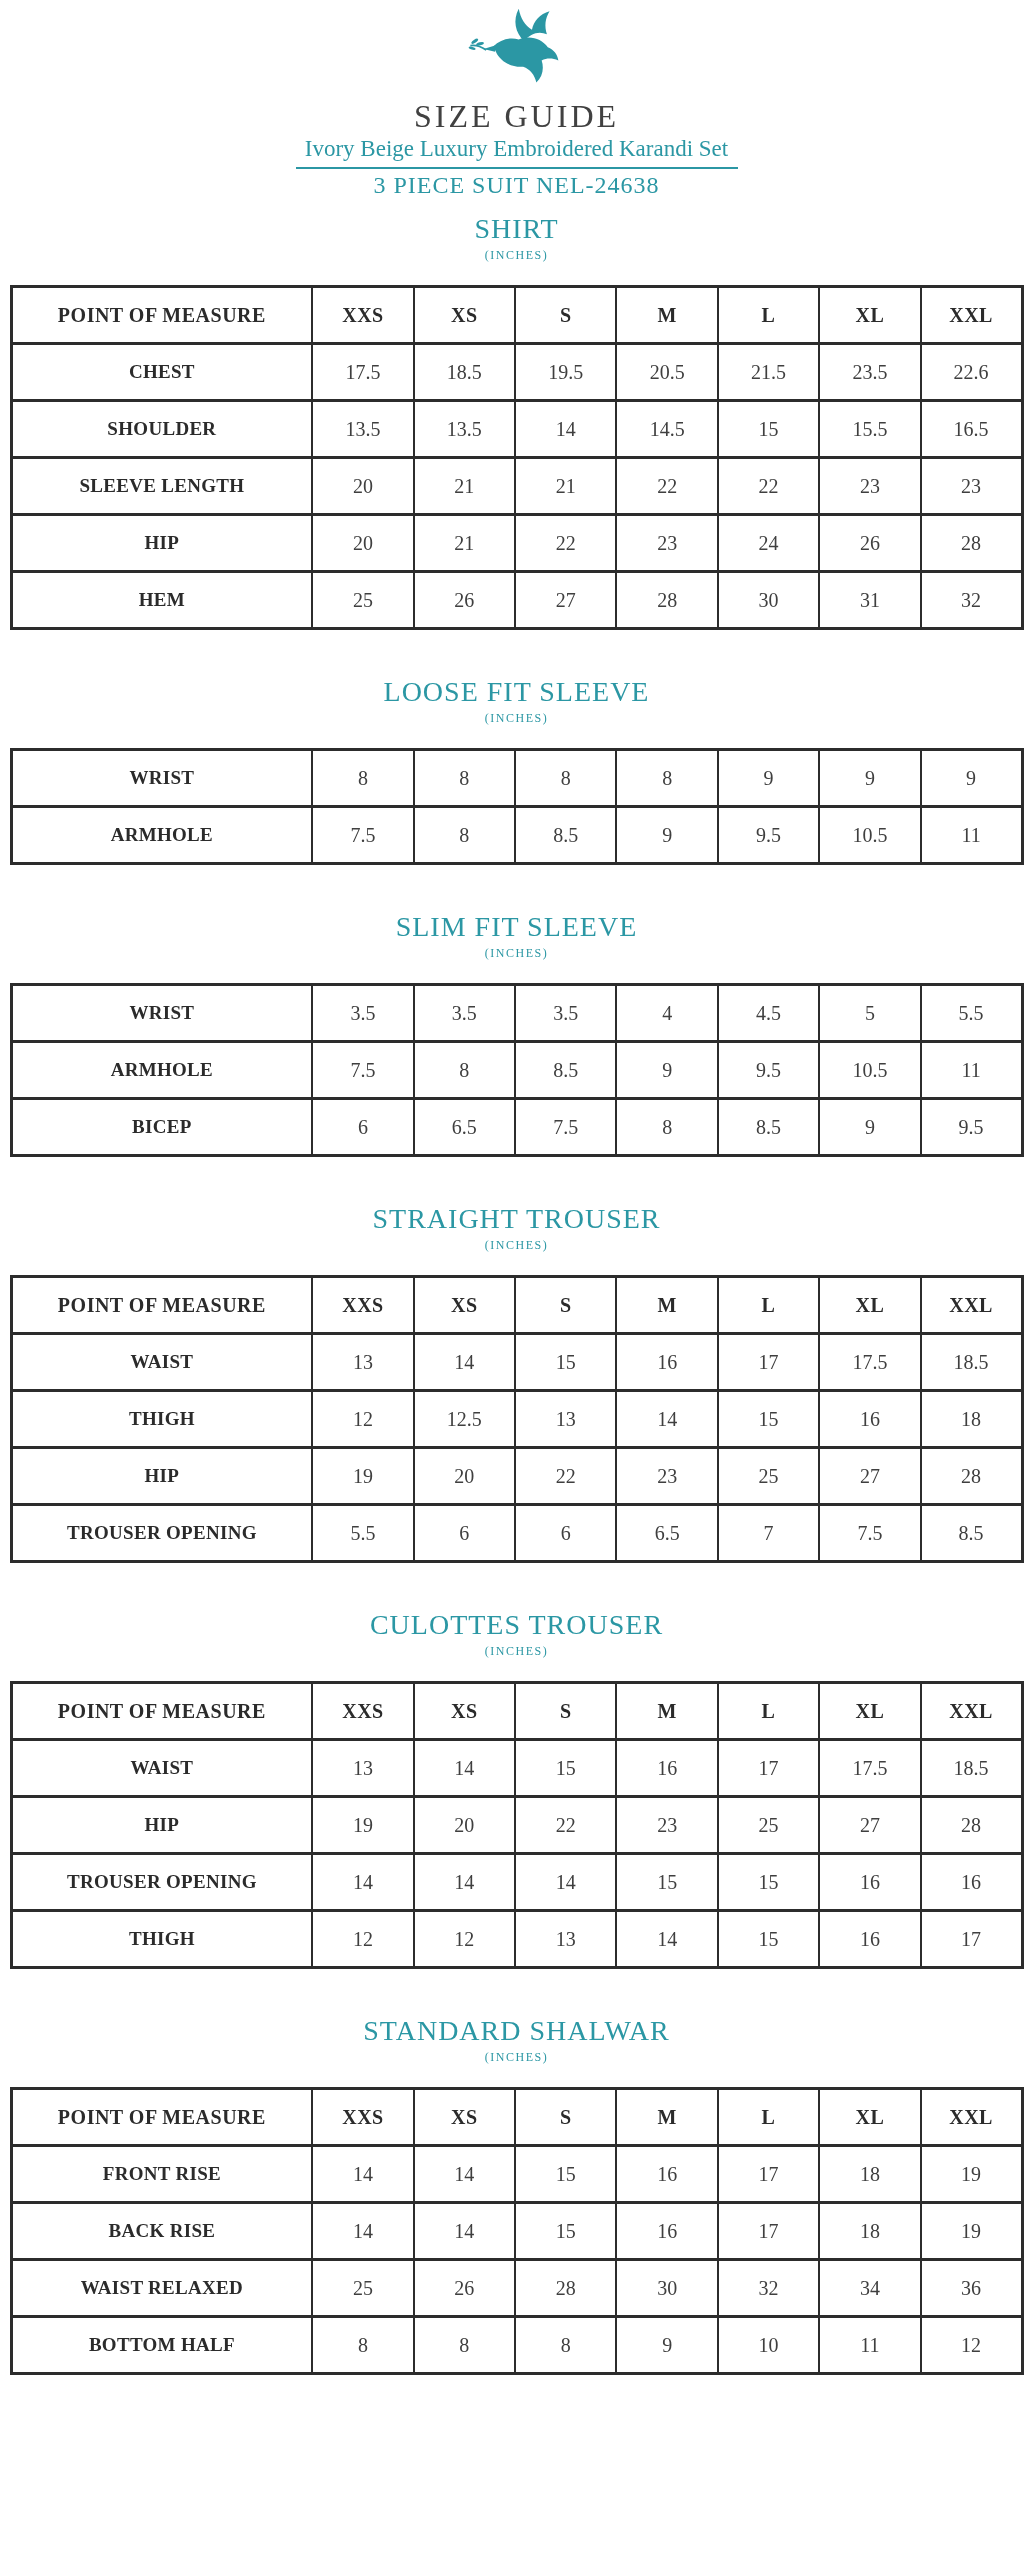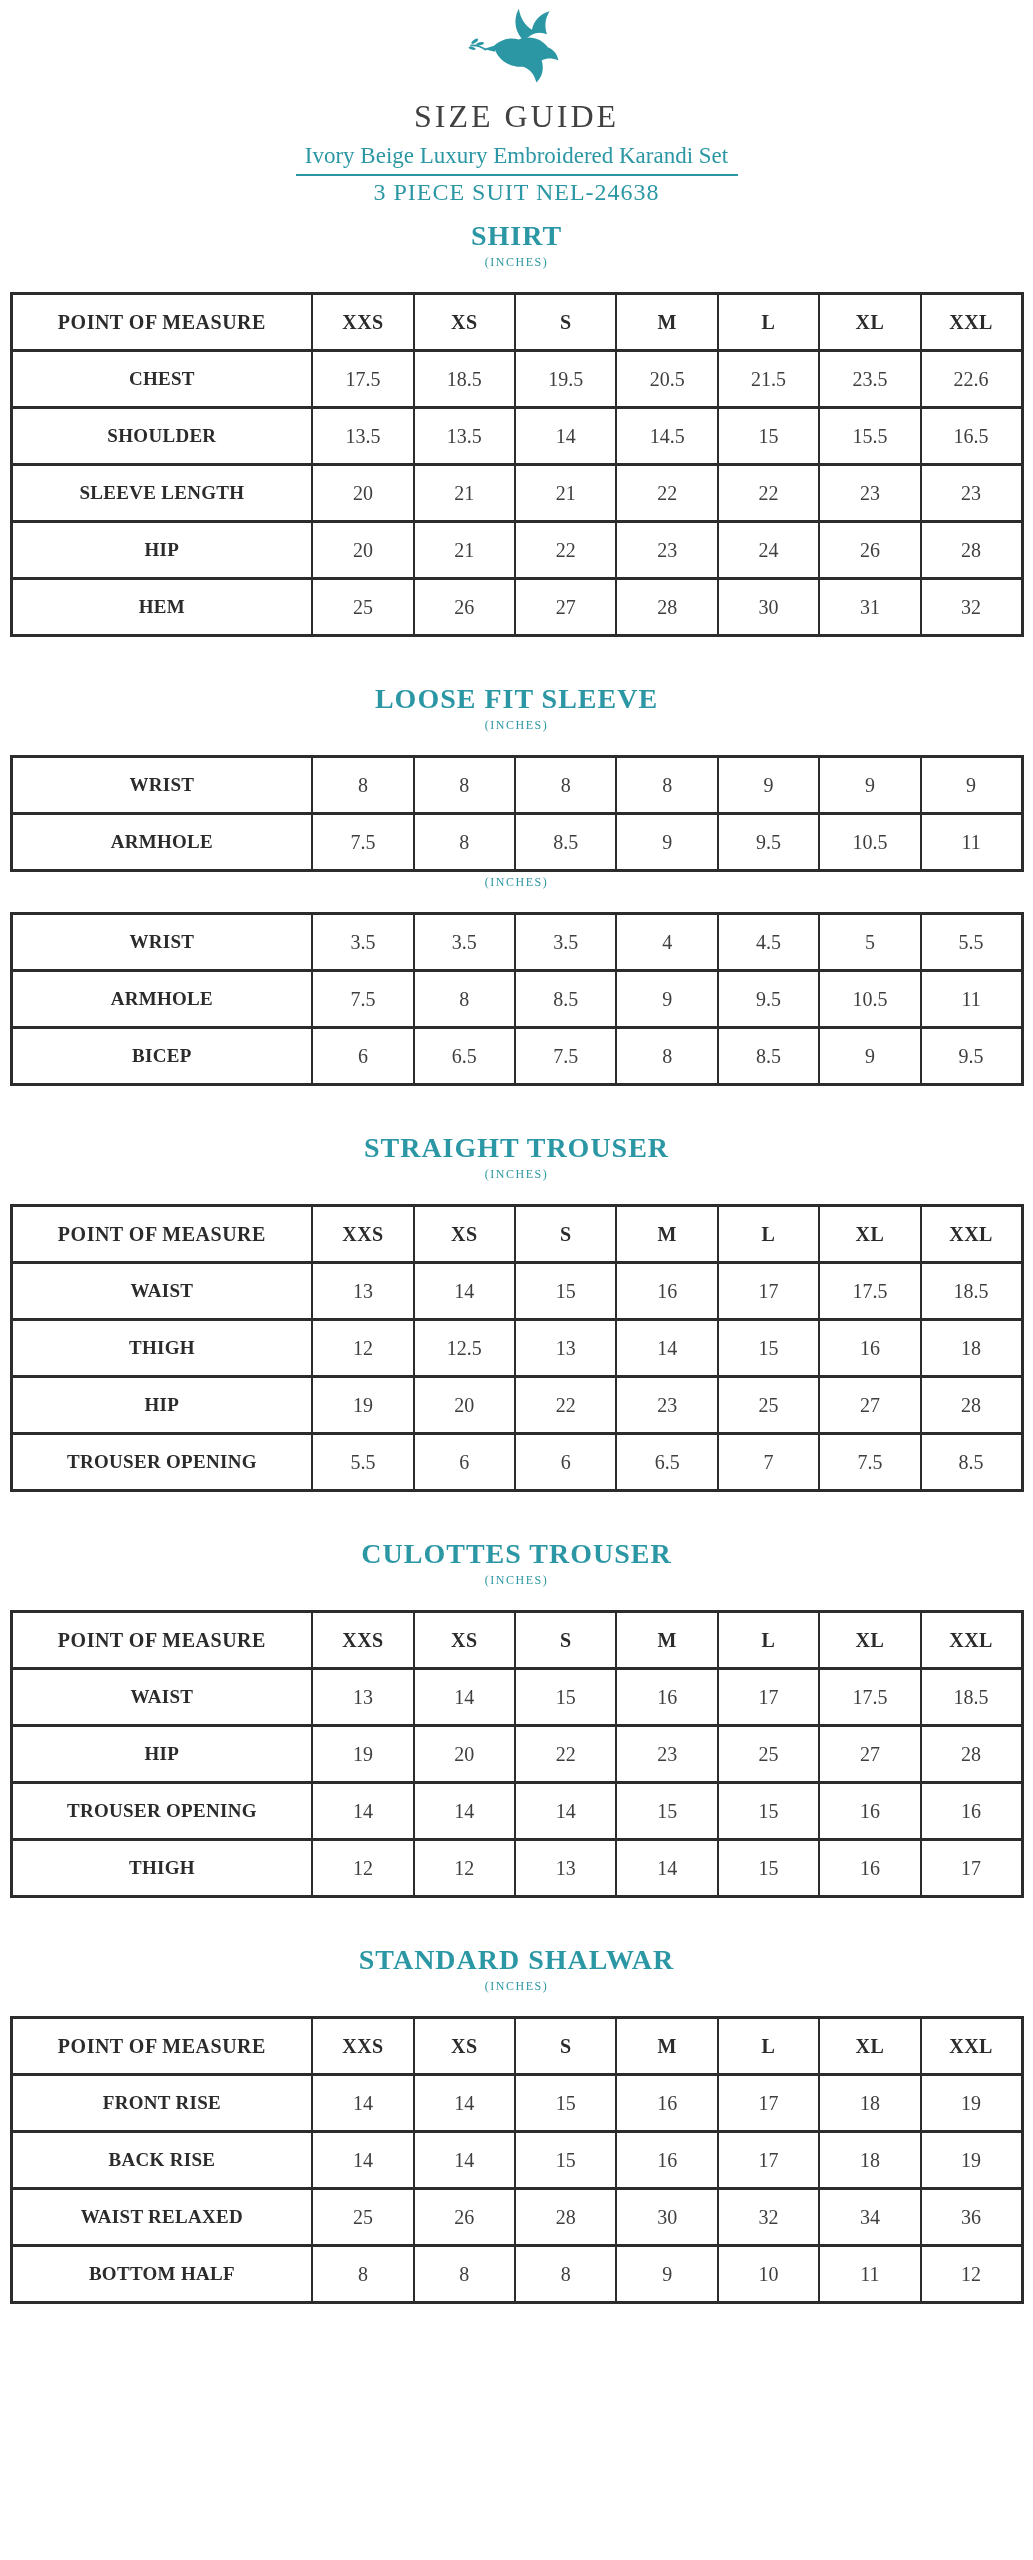--- a/index.html
+++ b/index.html
@@ -10,29 +10,29 @@
     background:#ffffff; font-family:"Liberation Serif", serif;
     padding-top:6px;
   }
   
   .logo { display:block; margin:0 auto; width:100px; height:88px; }
   .page-title {
     margin:4px 0 0; text-align:center; font-weight:normal;
     font-size:32px; line-height:36px; letter-spacing:3px; color:var(--heading);
   }
   .product-name {
-    margin-top:8px; text-align:center; font-size:23px; line-height:27px; color:var(--accent);
+    margin-top:1px; text-align:center; font-size:23px; line-height:27px; color:var(--accent);
   }
   .title-rule { width:442px; height:2px; background:var(--accent); margin:5px auto 4px; }
   .product-code {
     text-align:center; font-size:24px; line-height:24px; letter-spacing:1px; color:var(--accent);
   }
   
   .section-title {
-    margin:46px 0 0; text-align:center; font-weight:bold;
+    margin:46px 0 0; text-align:center; font-weight:normal;
     font-size:28px; line-height:32px; letter-spacing:1px; color:var(--accent);
   }
   .size-section:first-child .section-title { margin-top:16px; }
   .unit-label {
     text-align:center; font-size:12px; line-height:15px; letter-spacing:1.5px;
     color:var(--accent); margin-top:3px;
   }
   .size-table {
     border-collapse:collapse; table-layout:fixed;
     width:calc(100% - 16px); margin:22px auto 0;
@@ -191,20 +191,21 @@
               <td>8.5</td>
               <td>9</td>
               <td>9.5</td>
               <td>10.5</td>
               <td>11</td>
             </tr>
           </tbody>
         </table>
       </section>
       <section class="size-section">
+        <h2 class="section-title">SLIM FIT SLEEVE</h2>
         <div class="unit-label">(INCHES)</div>
         <table class="size-table">
           <colgroup>
             <col class="label-col">
             <col>
             <col>
             <col>
             <col>
             <col>
             <col>

